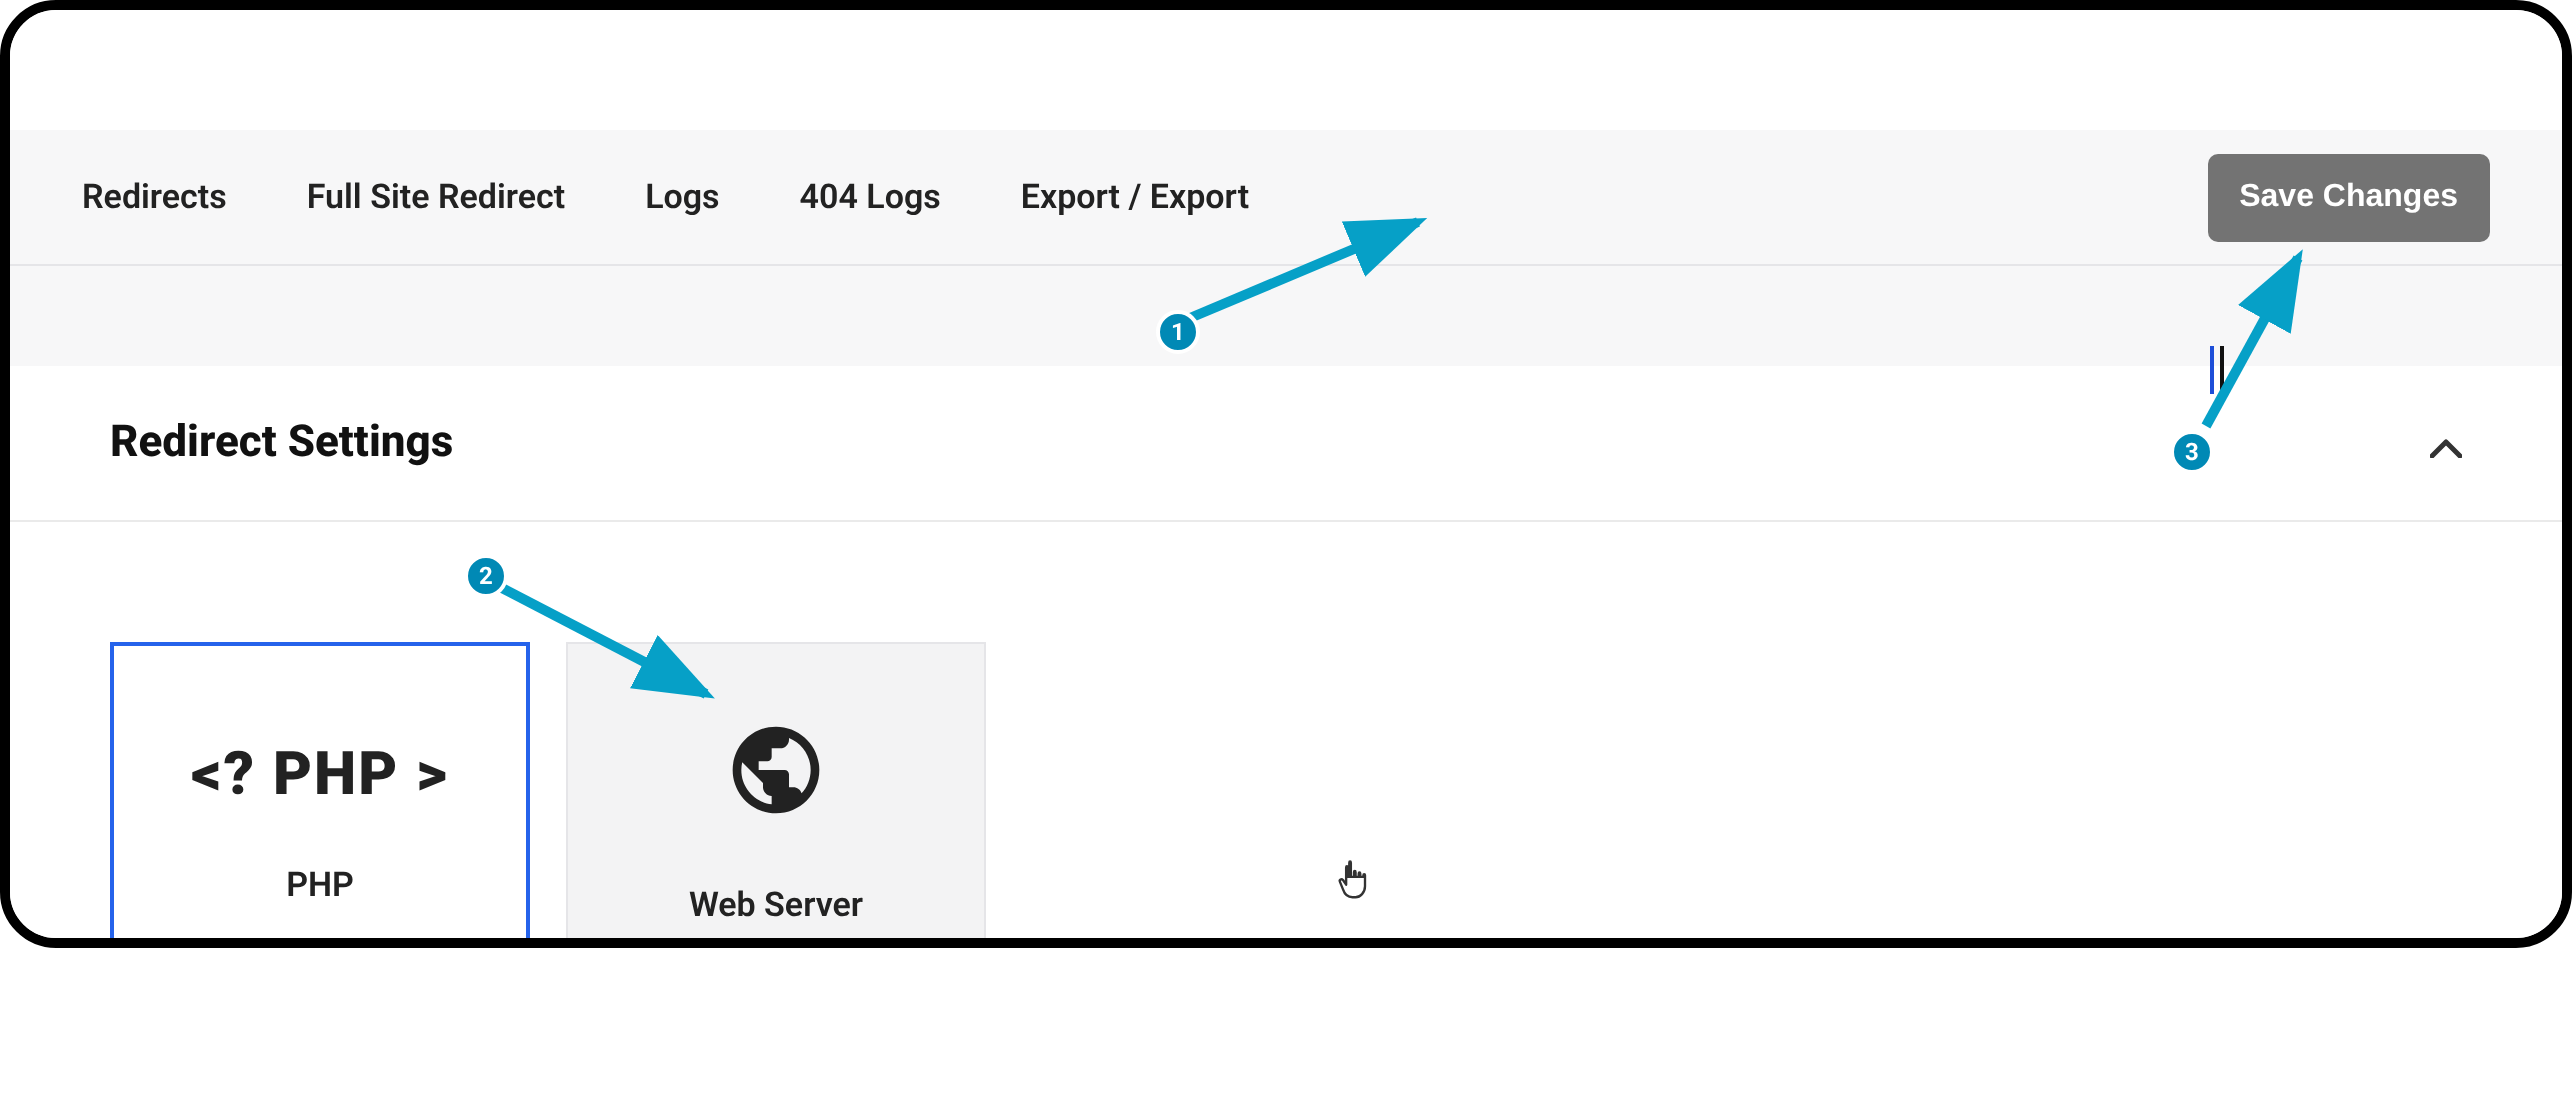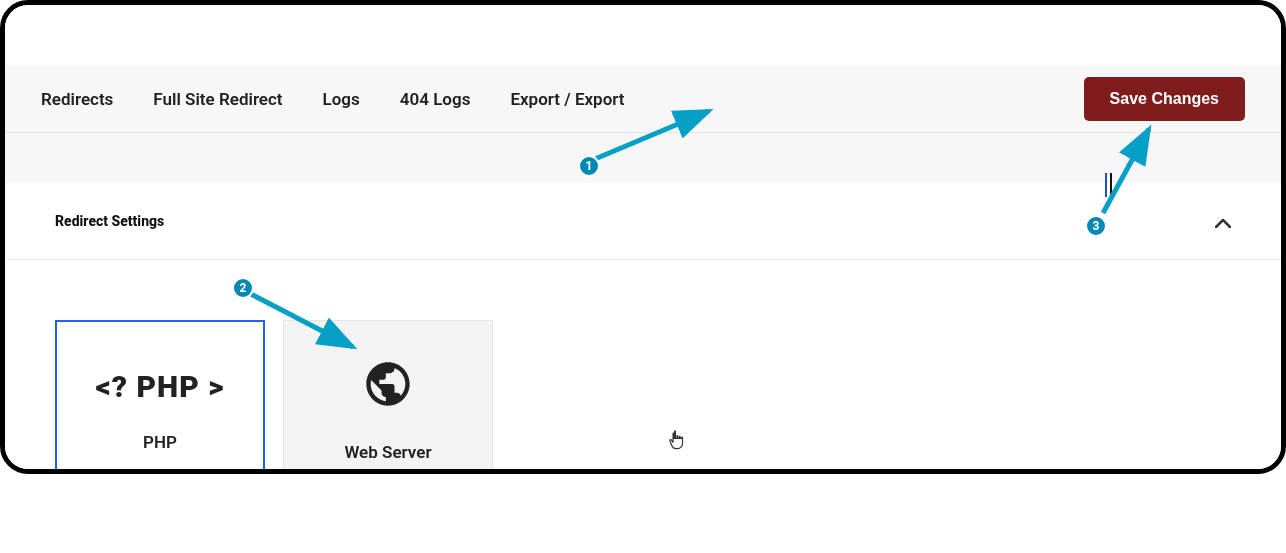--- a/index.html
+++ b/index.html
@@ -61,24 +61,24 @@
     }
     .active-underline {
       position: absolute;
       bottom: -12px;
       left: 0;
       right: 0;
       height: 3px;
       background: #2563eb;
     }
     .save-btn {
-      background: #7f1d1d;
+      background: #737373;
       color: #fff;
       border: none;
-      padding: 13px 26px;
+      padding: 13px 16px;
       font-size: 16px;
       font-weight: 700;
       border-radius: 5px;
       cursor: pointer;
     }
     .gap {
       height: 50px;
       background: #f7f7f8;
     }
     .panel {
@@ -86,21 +86,21 @@
       margin: 0;
     }
     .panel-header {
       display: flex;
       align-items: center;
       justify-content: space-between;
       padding: 26px 50px;
       border-bottom: 1px solid #eaeaea;
     }
     .panel-title {
-      font-size: 14px;
+      font-size: 22px;
       font-weight: 800;
       color: #111;
     }
     .chevron-up {
       font-size: 20px;
       font-weight: 700;
       color: #333;
       cursor: pointer;
     }
     .panel-body {

